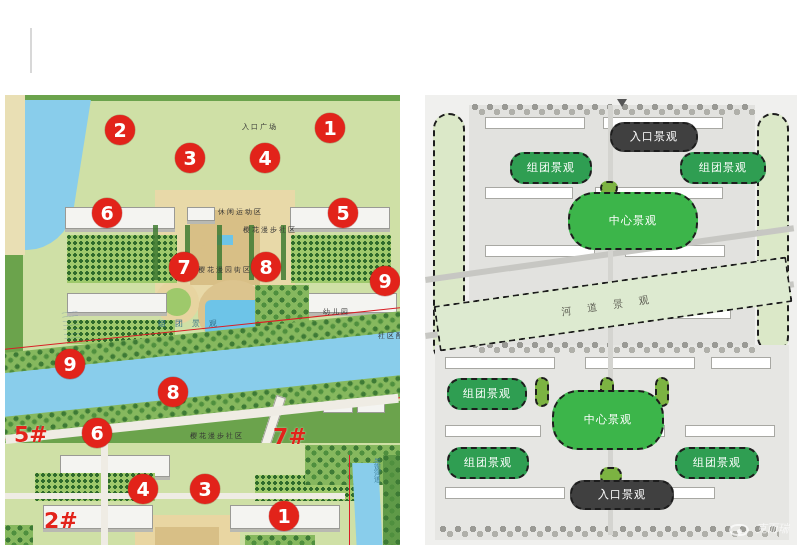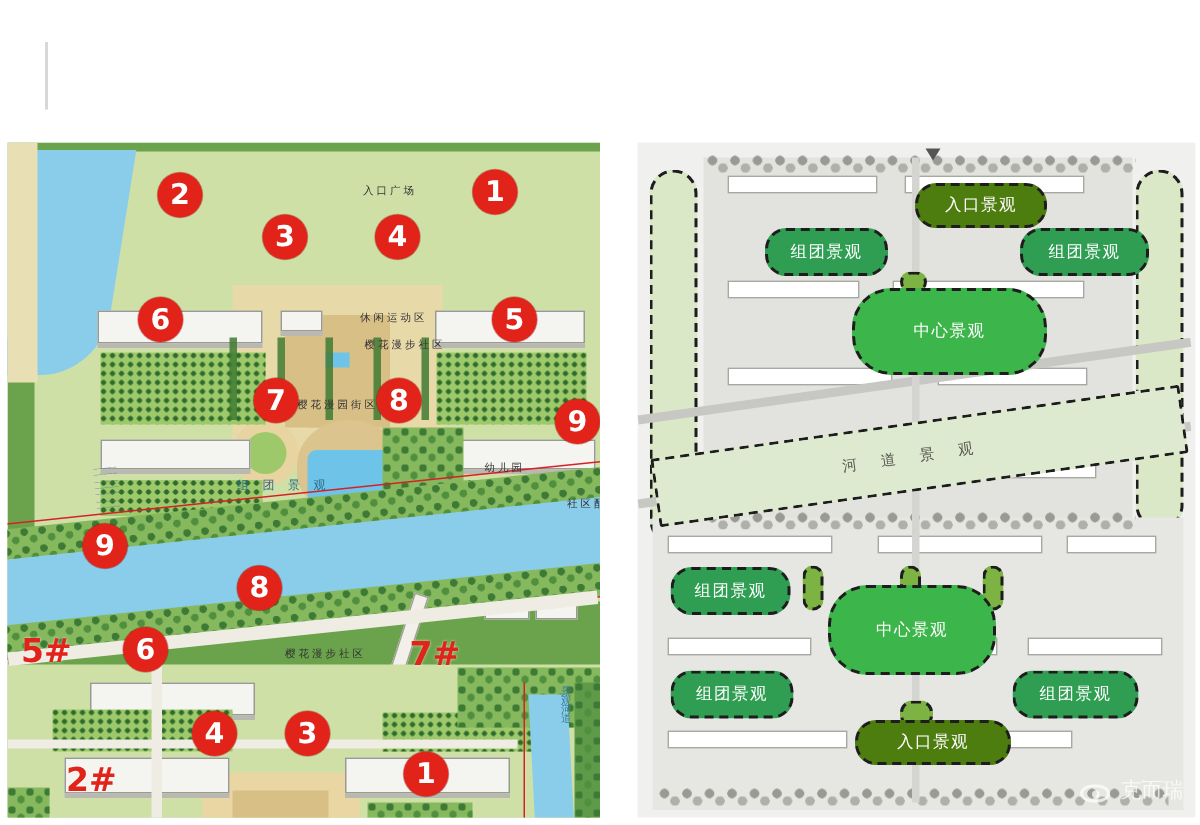--- a/index.html
+++ b/index.html
@@ -95,21 +95,21 @@
     border: 2px dashed #1d1d1d;
     display:flex; align-items:center; justify-content:center;
     color:#ffffff;
     font-size: 11px;
     letter-spacing: 1px;
     text-align:center;
     line-height:1.1;
   }
   .z-center { background:#3cb54a; border-radius:26px; }
   .z-cluster { background:#2f9e52; border-radius:14px; }
-  .z-entry   { background:#4d7c0f; border-radius:14px; }
+  .z-entry   { background:#404040; border-radius:14px; }
   .z-link    { background:#7cb342; border-radius:10px; }
   .z-river   { background:#ddead0; border-radius:2px; color:#5a5a50; }
 
   
   .marker {
     position:absolute;
     width: 30px; height: 30px;
     margin-left:-15px; margin-top:-15px;
     border-radius: 50%;
     background: #e2231a;
@@ -171,21 +171,21 @@
   .wm-eye:after{
     content:""; position:absolute; left:6px; top:2.5px;
     width:5px;height:5px;border-radius:50%;background:#ffffff;
   }
   .wm-text {
     color:#ffffff; font-size:25px; font-weight:bold;
     letter-spacing:-1px;
     font-family:"DejaVu Sans","Liberation Sans",sans-serif;
     text-shadow: 0 0 2px rgba(90,90,90,0.55);
   }
-  .wm-sub { color:#ffffff; font-size:14px; margin-left:4px; align-self:flex-end; margin-bottom:3px;}
+  .wm-sub { color:#ffffff; font-size:11px; margin-left:4px; align-self:flex-end; margin-bottom:3px;font-style:italic;}
 </style>
 </head>
 <body>
 
 <div id="page">
 
   <div class="header">
   </div>
 
   <div class="map" id="map-left">
@@ -259,21 +259,21 @@
         <div class="l-road" style="left: 96px; top: 348px; width: 7px; height: 200px; background: rgb(239, 236, 228);"></div>
         <div class="tinytext" style="left: 58px; top: 215px; transform: rotate(-6deg);">—————
 —————
 —————
 —————
 —————
 —————
 —————</div>
         <div class="maptext river" style="left: 153px; top: 223px;">组团景观</div>
         <div class="maptext" style="left: 237px; top: 27px; font-family: Liberation Mono, monospace;">入口广场</div>
-        <div class="maptext" style="left: 235px; top: 112px;">休闲运动区</div>
+        <div class="maptext" style="left: 213px; top: 112px;">休闲运动区</div>
         <div class="maptext" style="left: 238px; top: 130px;">樱花漫步社区</div>
         <div class="maptext" style="left: 318px; top: 212px;">幼儿园</div>
         <div class="maptext" style="left: 193px; top: 170px;">樱花漫园街区</div>
         <div class="maptext" style="left: 373px; top: 236px;">社区配套商业</div>
         <div class="maptext" style="left: 185px; top: 336px;">樱花漫步社区</div>
         <div class="maptext vert" style="left: 367px; top: 357px;">景观河道</div>
         <div class="marker" style="left: 115px; top: 35px;">2</div>
         <div class="marker" style="left: 325px; top: 33px;">1</div>
         <div class="marker" style="left: 185px; top: 63px;">3</div>
         <div class="marker" style="left: 260px; top: 63px;">4</div>

